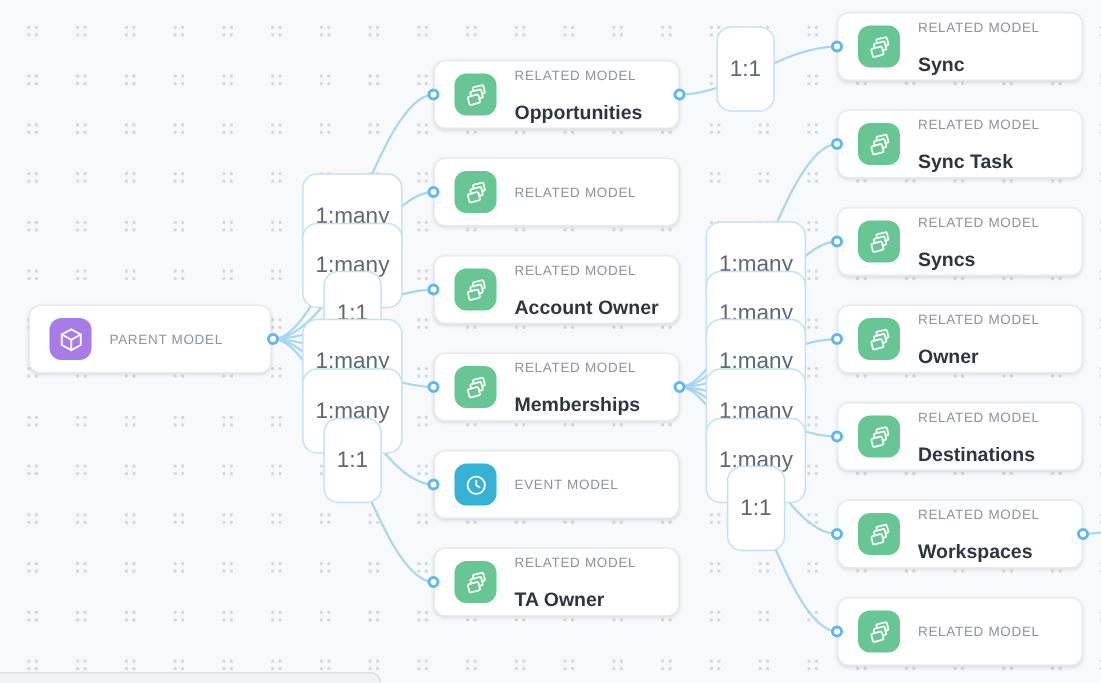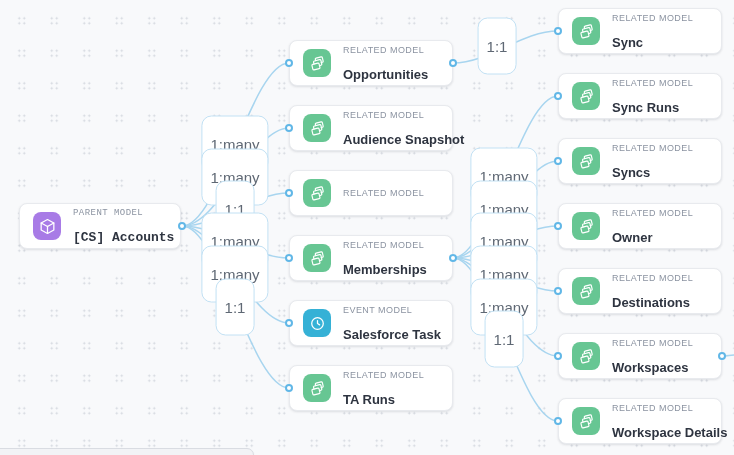--- a/index.html
+++ b/index.html
@@ -87,31 +87,30 @@
       <div class="edge-label" style="left: 235px; top: 307px;">1:1</div>
       <div class="edge-label" style="left: 497px; top: 46px;">1:1</div>
       <div class="edge-label" style="left: 504px; top: 176px;">1:many</div>
       <div class="edge-label" style="left: 504px; top: 209px;">1:many</div>
       <div class="edge-label" style="left: 504px; top: 241px;">1:many</div>
       <div class="edge-label" style="left: 504px; top: 274px;">1:many</div>
       <div class="edge-label" style="left: 504px; top: 307px;">1:many</div>
       <div class="edge-label" style="left: 504px; top: 339px;">1:1</div>
     </div>
   <div id="nodes">
-      <div class="node" style="left: 19px; top: 203px; width: 162px; font-family: Liberation Mono, monospace;">
+      <div class="node" style="left: 19px; top: 203px; width: 162px;">
         <div class="node-icon" style="background: rgb(168, 123, 230);">
           <svg viewBox="0 0 24 24" fill="none" stroke="#fff" stroke-width="1.6" stroke-linejoin="round" stroke-linecap="round">
             <path d="M12 3.2 20 7.6v8.8l-8 4.4-8-4.4V7.6z"></path>
             <path d="M4 7.6l8 4.4 8-4.4"></path>
             <path d="M12 12v8.8"></path>
           </svg>
         </div>
         <div class="node-text">
           <div class="node-type">PARENT MODEL</div>
-          <div class="node-name">[CS] Accounts</div>
         </div>
       </div>
       <div class="node" style="left: 289px; top: 40px; width: 164px;">
         <div class="node-icon" style="background: rgb(103, 198, 147);">
           <svg viewBox="0 0 24 24" fill="none" stroke="#fff" stroke-width="1.5" stroke-linejoin="round" stroke-linecap="round">
             <g transform="rotate(-14 12 12)">
               <rect x="4.6" y="11.6" width="9.2" height="7.2" rx="1.3"></rect>
               <path d="M7.6 11.6V9.3a1.3 1.3 0 0 1 1.3-1.3h6.9a1.3 1.3 0 0 1 1.3 1.3v4.6a1.3 1.3 0 0 1-1.3 1.3h-2"></path>
               <path d="M10.6 8V6.3A1.3 1.3 0 0 1 11.9 5h6.5a1.3 1.3 0 0 1 1.3 1.3v4.4a1.3 1.3 0 0 1-1.3 1.3h-1.6"></path>
             </g>
@@ -127,35 +126,35 @@
           <svg viewBox="0 0 24 24" fill="none" stroke="#fff" stroke-width="1.5" stroke-linejoin="round" stroke-linecap="round">
             <g transform="rotate(-14 12 12)">
               <rect x="4.6" y="11.6" width="9.2" height="7.2" rx="1.3"></rect>
               <path d="M7.6 11.6V9.3a1.3 1.3 0 0 1 1.3-1.3h6.9a1.3 1.3 0 0 1 1.3 1.3v4.6a1.3 1.3 0 0 1-1.3 1.3h-2"></path>
               <path d="M10.6 8V6.3A1.3 1.3 0 0 1 11.9 5h6.5a1.3 1.3 0 0 1 1.3 1.3v4.4a1.3 1.3 0 0 1-1.3 1.3h-1.6"></path>
             </g>
           </svg>
         </div>
         <div class="node-text">
           <div class="node-type">RELATED MODEL</div>
-          <div class="node-name">Audience Snapshot</div>
         </div>
       </div>
       <div class="node" style="left: 289px; top: 170px; width: 164px;">
         <div class="node-icon" style="background: rgb(103, 198, 147);">
           <svg viewBox="0 0 24 24" fill="none" stroke="#fff" stroke-width="1.5" stroke-linejoin="round" stroke-linecap="round">
             <g transform="rotate(-14 12 12)">
               <rect x="4.6" y="11.6" width="9.2" height="7.2" rx="1.3"></rect>
               <path d="M7.6 11.6V9.3a1.3 1.3 0 0 1 1.3-1.3h6.9a1.3 1.3 0 0 1 1.3 1.3v4.6a1.3 1.3 0 0 1-1.3 1.3h-2"></path>
               <path d="M10.6 8V6.3A1.3 1.3 0 0 1 11.9 5h6.5a1.3 1.3 0 0 1 1.3 1.3v4.4a1.3 1.3 0 0 1-1.3 1.3h-1.6"></path>
             </g>
           </svg>
         </div>
         <div class="node-text">
           <div class="node-type">RELATED MODEL</div>
+          <div class="node-name">Account Owner</div>
         </div>
       </div>
       <div class="node" style="left: 289px; top: 235px; width: 164px;">
         <div class="node-icon" style="background: rgb(103, 198, 147);">
           <svg viewBox="0 0 24 24" fill="none" stroke="#fff" stroke-width="1.5" stroke-linejoin="round" stroke-linecap="round">
             <g transform="rotate(-14 12 12)">
               <rect x="4.6" y="11.6" width="9.2" height="7.2" rx="1.3"></rect>
               <path d="M7.6 11.6V9.3a1.3 1.3 0 0 1 1.3-1.3h6.9a1.3 1.3 0 0 1 1.3 1.3v4.6a1.3 1.3 0 0 1-1.3 1.3h-2"></path>
               <path d="M10.6 8V6.3A1.3 1.3 0 0 1 11.9 5h6.5a1.3 1.3 0 0 1 1.3 1.3v4.4a1.3 1.3 0 0 1-1.3 1.3h-1.6"></path>
             </g>
@@ -168,36 +167,35 @@
       </div>
       <div class="node" style="left: 289px; top: 300px; width: 164px;">
         <div class="node-icon" style="background: rgb(53, 177, 214);">
           <svg viewBox="0 0 24 24" fill="none" stroke="#fff" stroke-width="1.6" stroke-linecap="round" stroke-linejoin="round">
             <circle cx="12" cy="12" r="7.3"></circle>
             <path d="M12 8.3V12l2.7 1.7"></path>
           </svg>
         </div>
         <div class="node-text">
           <div class="node-type">EVENT MODEL</div>
-          <div class="node-name">Salesforce Task</div>
         </div>
       </div>
       <div class="node" style="left: 289px; top: 365px; width: 164px;">
         <div class="node-icon" style="background: rgb(103, 198, 147);">
           <svg viewBox="0 0 24 24" fill="none" stroke="#fff" stroke-width="1.5" stroke-linejoin="round" stroke-linecap="round">
             <g transform="rotate(-14 12 12)">
               <rect x="4.6" y="11.6" width="9.2" height="7.2" rx="1.3"></rect>
               <path d="M7.6 11.6V9.3a1.3 1.3 0 0 1 1.3-1.3h6.9a1.3 1.3 0 0 1 1.3 1.3v4.6a1.3 1.3 0 0 1-1.3 1.3h-2"></path>
               <path d="M10.6 8V6.3A1.3 1.3 0 0 1 11.9 5h6.5a1.3 1.3 0 0 1 1.3 1.3v4.4a1.3 1.3 0 0 1-1.3 1.3h-1.6"></path>
             </g>
           </svg>
         </div>
         <div class="node-text">
           <div class="node-type">RELATED MODEL</div>
-          <div class="node-name">TA Runs</div>
+          <div class="node-name">TA Owner</div>
         </div>
       </div>
       <div class="node" style="left: 558px; top: 8px; width: 164px;">
         <div class="node-icon" style="background: rgb(103, 198, 147);">
           <svg viewBox="0 0 24 24" fill="none" stroke="#fff" stroke-width="1.5" stroke-linejoin="round" stroke-linecap="round">
             <g transform="rotate(-14 12 12)">
               <rect x="4.6" y="11.6" width="9.2" height="7.2" rx="1.3"></rect>
               <path d="M7.6 11.6V9.3a1.3 1.3 0 0 1 1.3-1.3h6.9a1.3 1.3 0 0 1 1.3 1.3v4.6a1.3 1.3 0 0 1-1.3 1.3h-2"></path>
               <path d="M10.6 8V6.3A1.3 1.3 0 0 1 11.9 5h6.5a1.3 1.3 0 0 1 1.3 1.3v4.4a1.3 1.3 0 0 1-1.3 1.3h-1.6"></path>
             </g>
@@ -213,21 +211,21 @@
           <svg viewBox="0 0 24 24" fill="none" stroke="#fff" stroke-width="1.5" stroke-linejoin="round" stroke-linecap="round">
             <g transform="rotate(-14 12 12)">
               <rect x="4.6" y="11.6" width="9.2" height="7.2" rx="1.3"></rect>
               <path d="M7.6 11.6V9.3a1.3 1.3 0 0 1 1.3-1.3h6.9a1.3 1.3 0 0 1 1.3 1.3v4.6a1.3 1.3 0 0 1-1.3 1.3h-2"></path>
               <path d="M10.6 8V6.3A1.3 1.3 0 0 1 11.9 5h6.5a1.3 1.3 0 0 1 1.3 1.3v4.4a1.3 1.3 0 0 1-1.3 1.3h-1.6"></path>
             </g>
           </svg>
         </div>
         <div class="node-text">
           <div class="node-type">RELATED MODEL</div>
-          <div class="node-name">Sync Runs</div>
+          <div class="node-name">Sync Task</div>
         </div>
       </div>
       <div class="node" style="left: 558px; top: 138px; width: 164px;">
         <div class="node-icon" style="background: rgb(103, 198, 147);">
           <svg viewBox="0 0 24 24" fill="none" stroke="#fff" stroke-width="1.5" stroke-linejoin="round" stroke-linecap="round">
             <g transform="rotate(-14 12 12)">
               <rect x="4.6" y="11.6" width="9.2" height="7.2" rx="1.3"></rect>
               <path d="M7.6 11.6V9.3a1.3 1.3 0 0 1 1.3-1.3h6.9a1.3 1.3 0 0 1 1.3 1.3v4.6a1.3 1.3 0 0 1-1.3 1.3h-2"></path>
               <path d="M10.6 8V6.3A1.3 1.3 0 0 1 11.9 5h6.5a1.3 1.3 0 0 1 1.3 1.3v4.4a1.3 1.3 0 0 1-1.3 1.3h-1.6"></path>
             </g>
@@ -288,21 +286,20 @@
           <svg viewBox="0 0 24 24" fill="none" stroke="#fff" stroke-width="1.5" stroke-linejoin="round" stroke-linecap="round">
             <g transform="rotate(-14 12 12)">
               <rect x="4.6" y="11.6" width="9.2" height="7.2" rx="1.3"></rect>
               <path d="M7.6 11.6V9.3a1.3 1.3 0 0 1 1.3-1.3h6.9a1.3 1.3 0 0 1 1.3 1.3v4.6a1.3 1.3 0 0 1-1.3 1.3h-2"></path>
               <path d="M10.6 8V6.3A1.3 1.3 0 0 1 11.9 5h6.5a1.3 1.3 0 0 1 1.3 1.3v4.4a1.3 1.3 0 0 1-1.3 1.3h-1.6"></path>
             </g>
           </svg>
         </div>
         <div class="node-text">
           <div class="node-type">RELATED MODEL</div>
-          <div class="node-name">Workspace Details</div>
         </div>
       </div>
     </div>
   <div id="handles">
       <div class="handle" style="left: 182px; top: 226px;"></div>
       <div class="handle" style="left: 289px; top: 63px;"></div>
       <div class="handle" style="left: 453px; top: 63px;"></div>
       <div class="handle" style="left: 289px; top: 128px;"></div>
       <div class="handle" style="left: 289px; top: 193px;"></div>
       <div class="handle" style="left: 289px; top: 258px;"></div>

